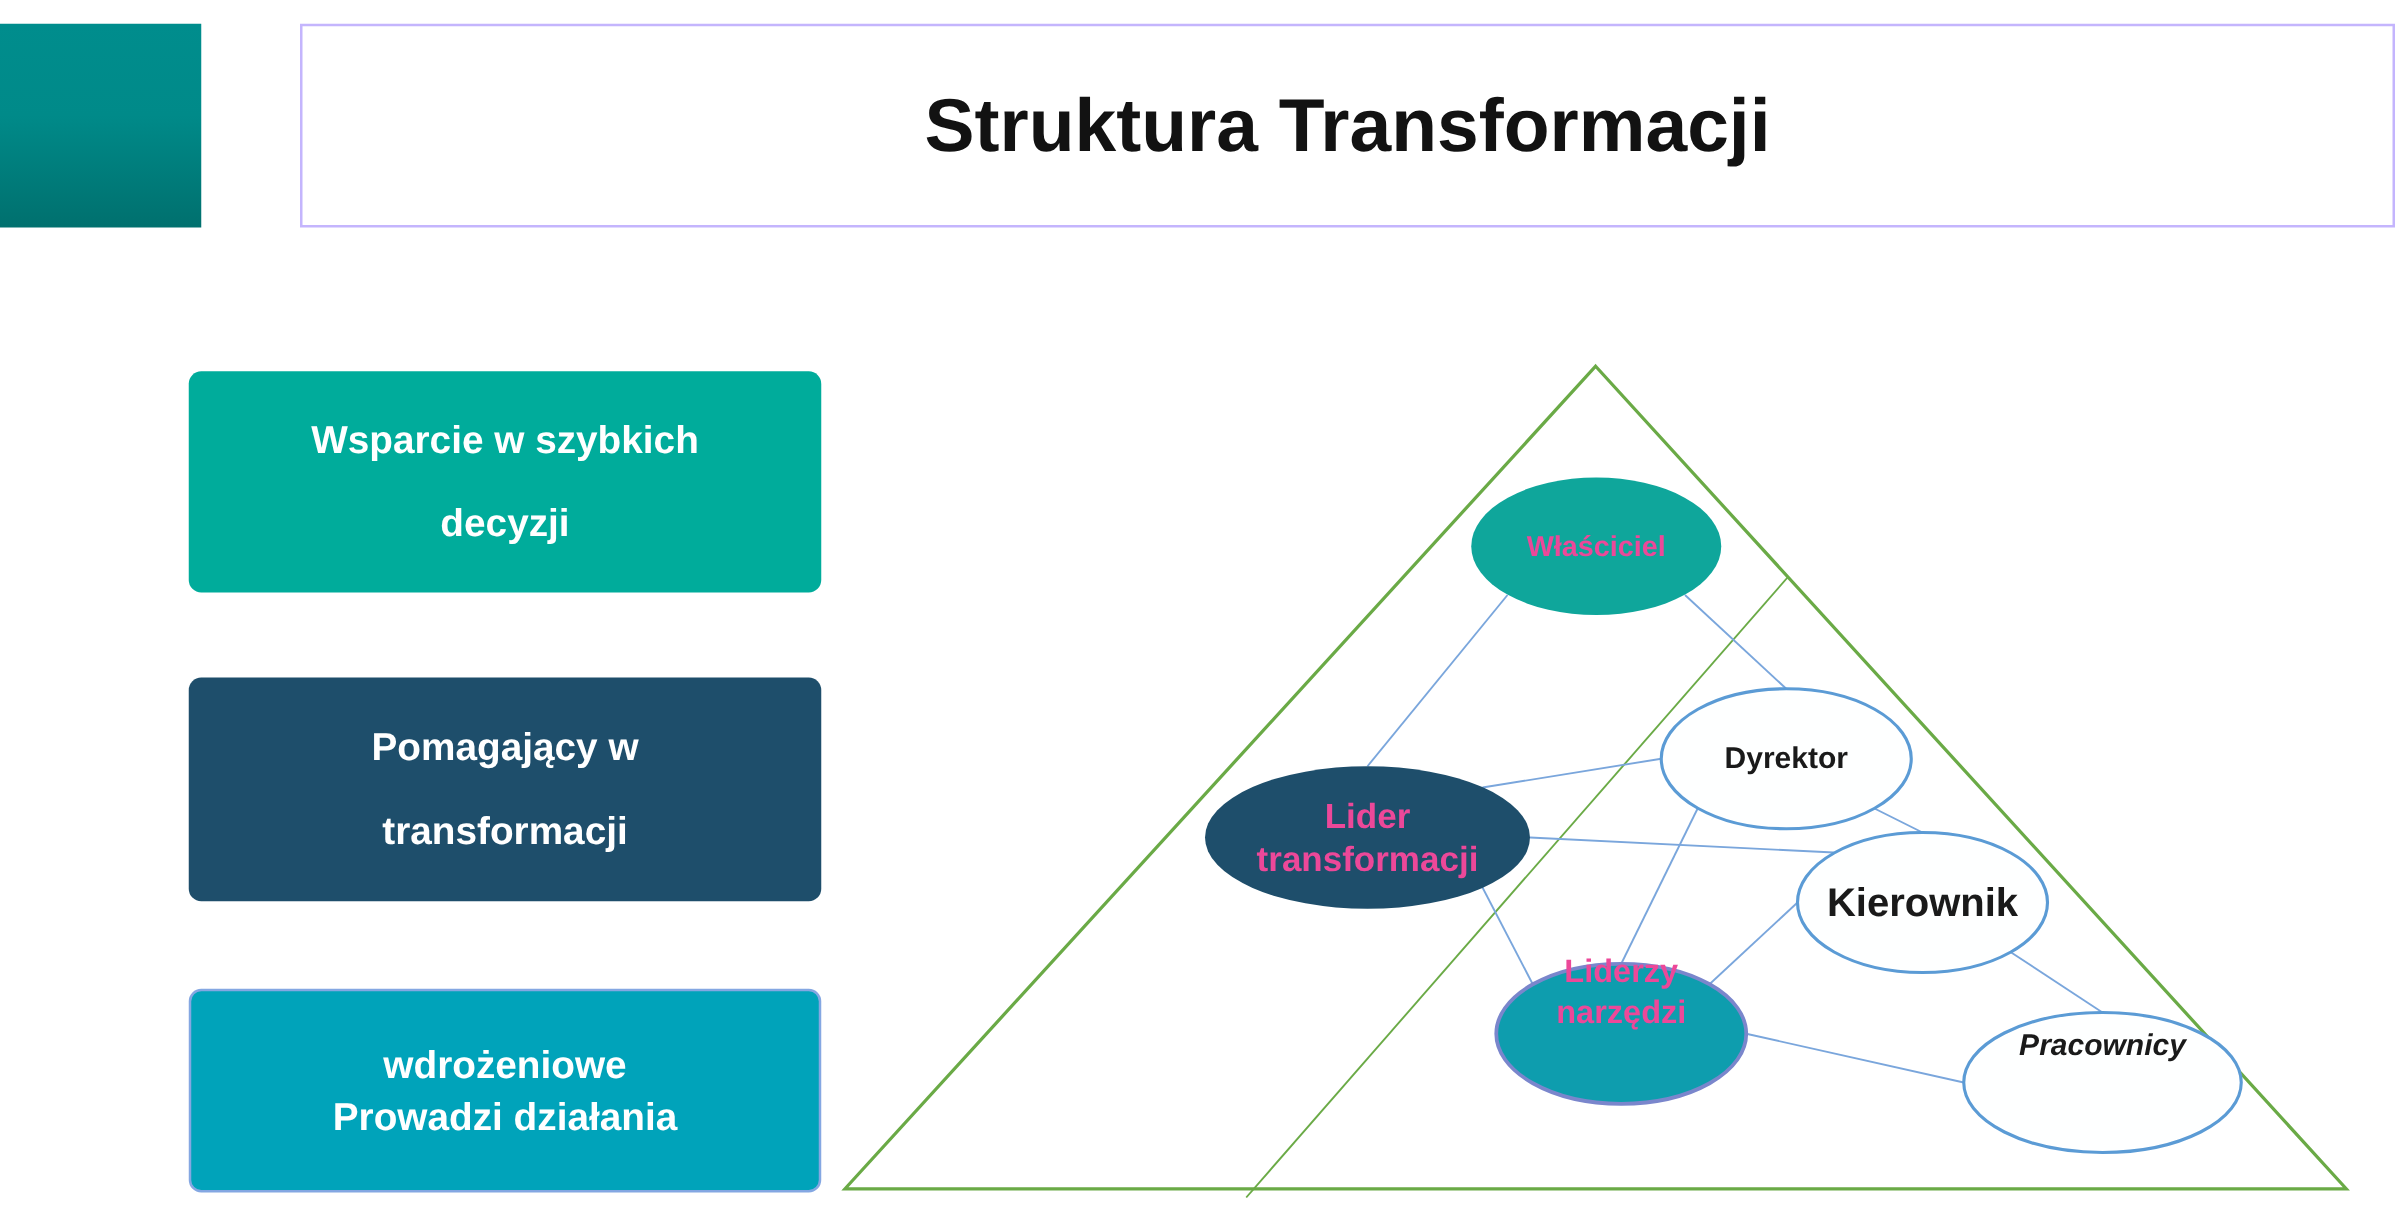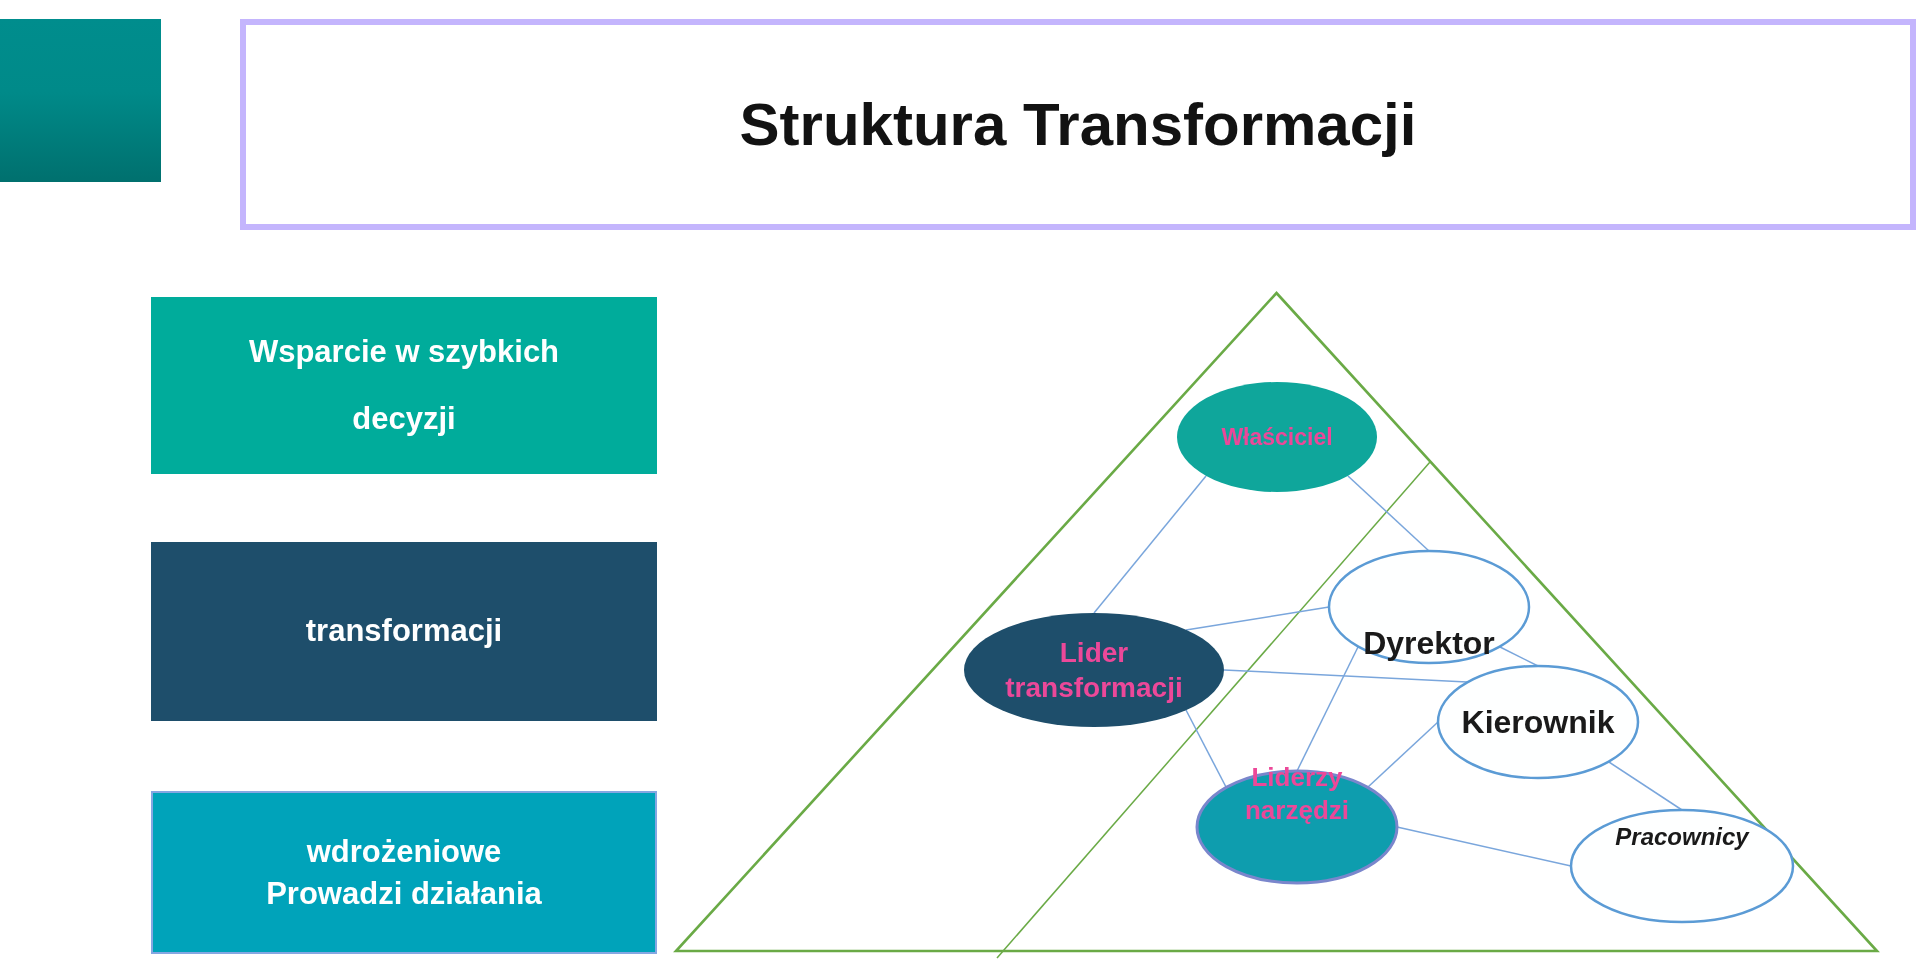--- a/index.html
+++ b/index.html
@@ -5,31 +5,31 @@
   html,body{margin:0;padding:0;background:#ffffff;}
   .slide{
     position:relative;width:1917px;height:973px;background:#ffffff;overflow:hidden;
     font-family:"Liberation Sans", sans-serif;
   }
   .corner-block{
     position:absolute;left:0;top:19px;width:161px;height:163px;
     background:linear-gradient(180deg,#008d8d 0%,#008a89 45%,#00706e 100%);
   }
   .title-box{
-    position:absolute;left:240px;top:19px;width:1676px;height:211px;
-    border:6px solid #c4b5fd;box-sizing:border-box;
+    position:absolute;left:240px;top:19px;width:1676px;height:163px;
+    border:2px solid #c4b5fd;box-sizing:border-box;
     display:flex;align-items:center;justify-content:center;
   }
   .page-title{
     font-size:60px;font-weight:bold;color:#121212;letter-spacing:0px;white-space:nowrap;
   }
   .legend-box{
     position:absolute;left:151px;width:506px;box-sizing:border-box;
     display:flex;flex-direction:column;align-items:center;justify-content:center;
-    color:#ffffff;font-weight:bold;font-size:31px;text-align:center;
+    color:#ffffff;font-weight:bold;font-size:31px;text-align:center;border-radius:10px;
   }
   .legend-box span{display:block;white-space:nowrap;}
   .legend-box.b1{top:297px;height:177px;line-height:2.15;}
   .legend-box.b2{top:542px;height:179px;line-height:2.15;}
   .legend-box.b3{top:791px;height:163px;line-height:1.35;border:2px solid #84a7e2;}
   .diagram-svg{position:absolute;left:0;top:0;width:1917px;height:973px;}
   .node-label{
     position:absolute;transform:translate(-50%,-50%);
     font-weight:bold;text-align:center;white-space:nowrap;
   }
@@ -47,20 +47,21 @@
   <div class="title-box">
     <div class="page-title">Struktura Transformacji</div>
   </div>
 
   <div class="legend-box b1" style="background-color: rgb(0, 172, 155);">
     <span>Wsparcie w szybkich</span>
     <span>decyzji</span>
   </div>
 
   <div class="legend-box b2" style="background-color: rgb(30, 78, 107);">
+    <span>Pomagający w</span>
     <span>transformacji</span>
   </div>
 
   <div class="legend-box b3" style="background-color: rgb(0, 163, 186);">
     <span>wdrożeniowe</span>
     <span>Prowadzi działania</span>
   </div>
 
   <svg class="diagram-svg" viewBox="0 0 1917 973" xmlns="http://www.w3.org/2000/svg">
 
@@ -97,21 +98,21 @@
     </g>
   </svg>
 
   <div class="node-label light" style="left:1277px;top:437px;font-size:23px;">Właściciel</div>
 
   <div class="node-label light" style="left:1094px;top:670px;font-size:28px;">
     <span>Lider</span>
     <span>transformacji</span>
   </div>
 
-  <div class="node-label dark" style="left:1429px;top:643px;font-size:32px;">Dyrektor</div>
+  <div class="node-label dark" style="left:1429px;top:607px;font-size:24px;">Dyrektor</div>
 
   <div class="node-label dark" style="left:1538px;top:722px;font-size:32px;">Kierownik</div>
 
   <div class="node-label light" style="left:1297px;top:793px;font-size:26px;">
     <span>Liderzy</span>
     <span>narzędzi</span>
   </div>
 
   <div class="node-label dark" style="left:1682px;top:837px;font-size:24px;font-style:italic;">Pracownicy</div>
 

